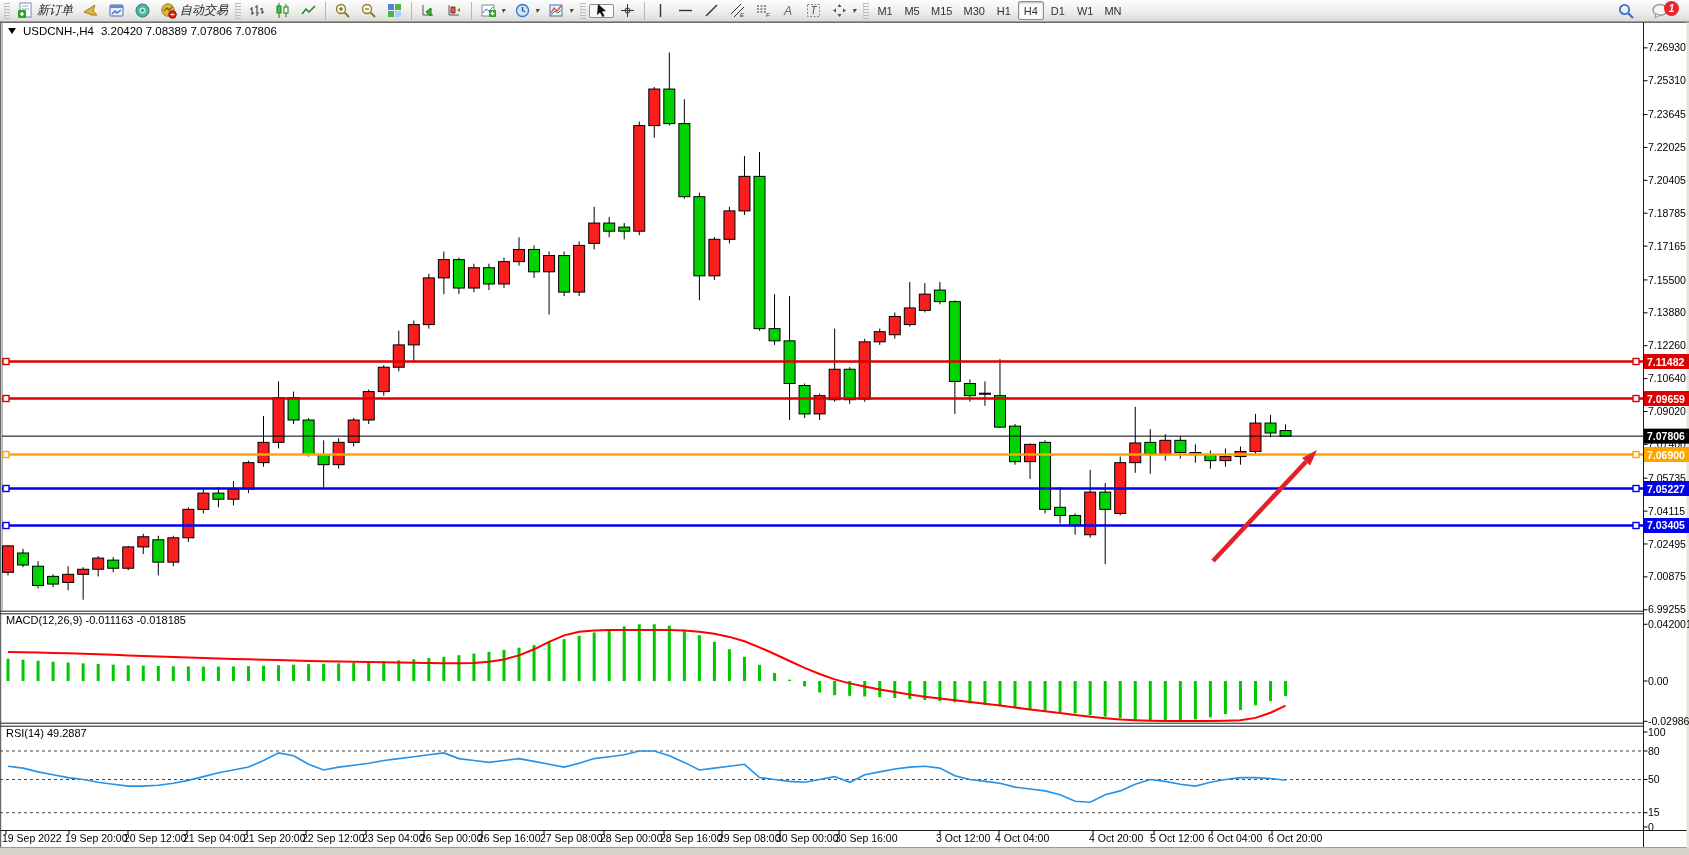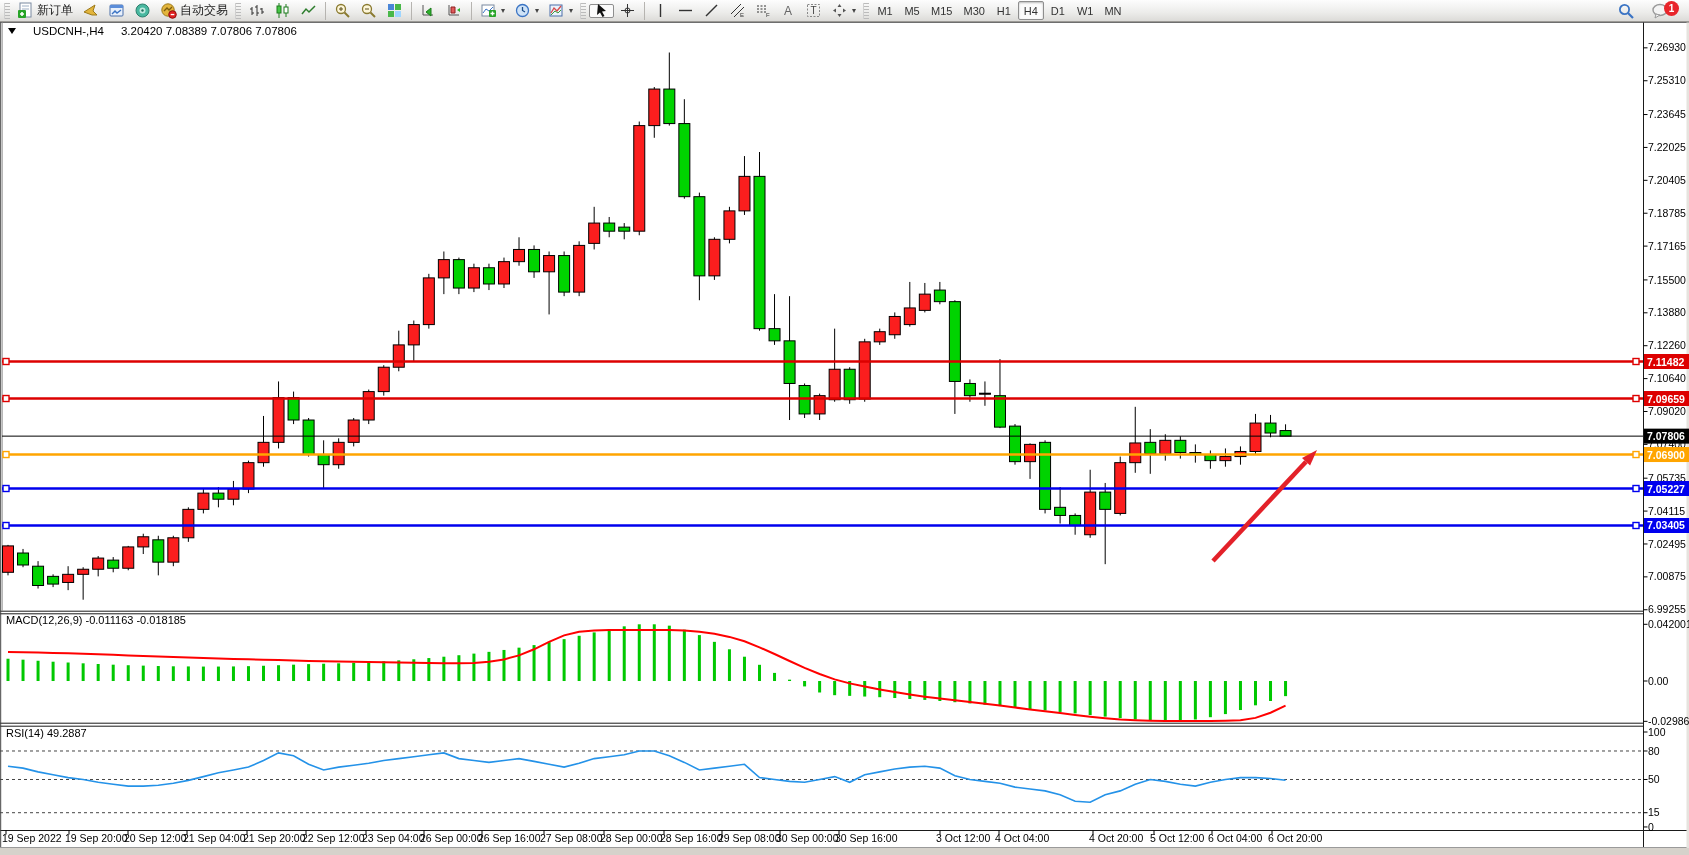--- a/index.html
+++ b/index.html
@@ -5,32 +5,32 @@
   html,body{margin:0;padding:0;width:1689px;height:855px;overflow:hidden;
     font-family:"Liberation Sans",sans-serif;background:#fff;}
   
   .toolbar{position:absolute;top:0;left:0;width:1689px;height:22px;z-index:5;
     background:linear-gradient(#fdfdfd,#ececea 60%,#dcdbd8);
     border-bottom:1px solid #9c9a96;display:flex;align-items:center;gap:1px;padding:0 2px;box-sizing:border-box;}
   .tb-grip{width:5px;height:16px;margin:0 2px;
     background:repeating-linear-gradient(#bbb 0 1px,transparent 1px 3px);border-left:1px solid #cfcfcf;}
   .tb-sep{width:1px;height:18px;background:#b6b4b0;margin:0 3px;}
   .tb-btn{display:flex;align-items:center;gap:3px;height:14px;padding:0 3px;border:1px solid transparent;
-    background:transparent;font-size:12px;color:#222;cursor:default;border-radius:2px;}
+    background:transparent;font-size:12px;color:#222;cursor:default;border-radius:2px;font-style:italic;}
   .tb-btn svg{display:block;}
   .tb-caret{font-size:8px;color:#444;margin-left:1px;}
   .tf-btn{height:19px;min-width:26px;padding:0 4px;border:1px solid transparent;background:transparent;
     font-size:11px;color:#333;border-radius:2px;}
   .tf-btn.active{background:#fbfbfb;border:1px solid #8e8e8e;box-shadow:inset 0 1px 2px rgba(0,0,0,.25);}
   .tb-right{margin-left:auto;display:flex;align-items:center;gap:8px;padding-right:14px;}
   .noti-wrap{position:relative;}
   .noti-badge{position:absolute;top:-4px;right:-7px;background:#e8252b;color:#fff;font-size:10px;font-weight:700;
     width:15px;height:15px;border-radius:50%;display:flex;align-items:center;justify-content:center;}
   
-  .symbol-strip{position:absolute;top:25px;left:8px;z-index:4;display:flex;align-items:center;gap:17px;
+  .symbol-strip{position:absolute;top:25px;left:8px;z-index:4;display:flex;align-items:center;gap:7px;
     font-size:11.5px;color:#000;}
   .tri-down{width:0;height:0;border-left:4px solid transparent;border-right:4px solid transparent;
     border-top:6px solid #000;}
   svg.chart{position:absolute;top:0;left:0;z-index:1;}
 </style>
 </head>
 <body>
 
 <div class="toolbar">
   <div class="tb-grip"></div>

